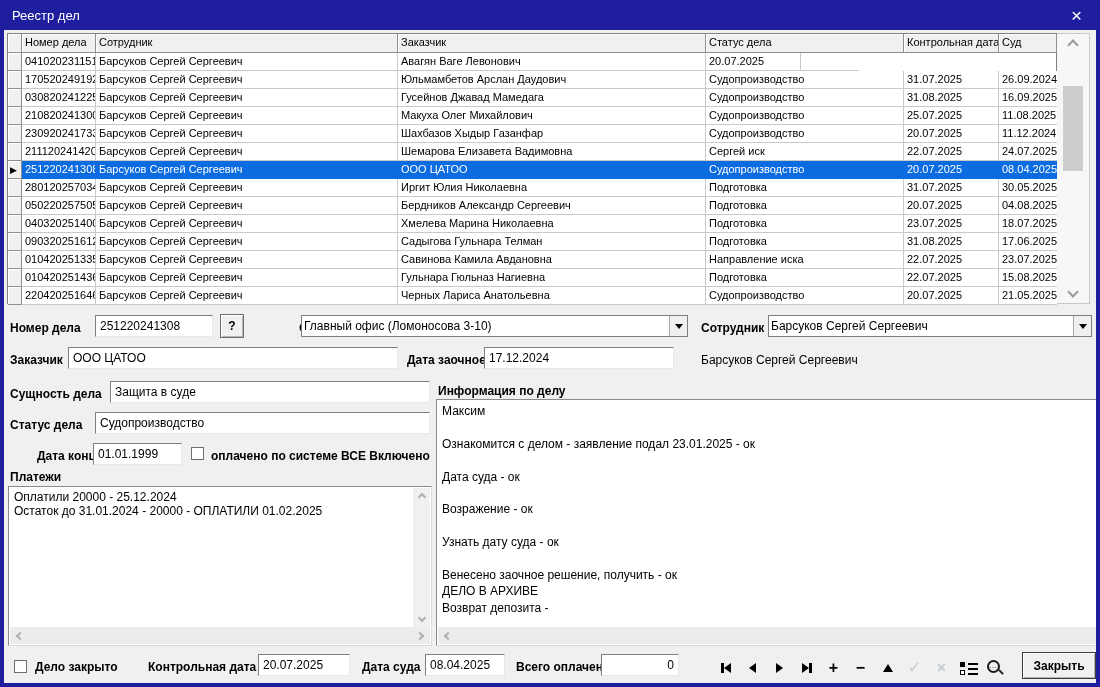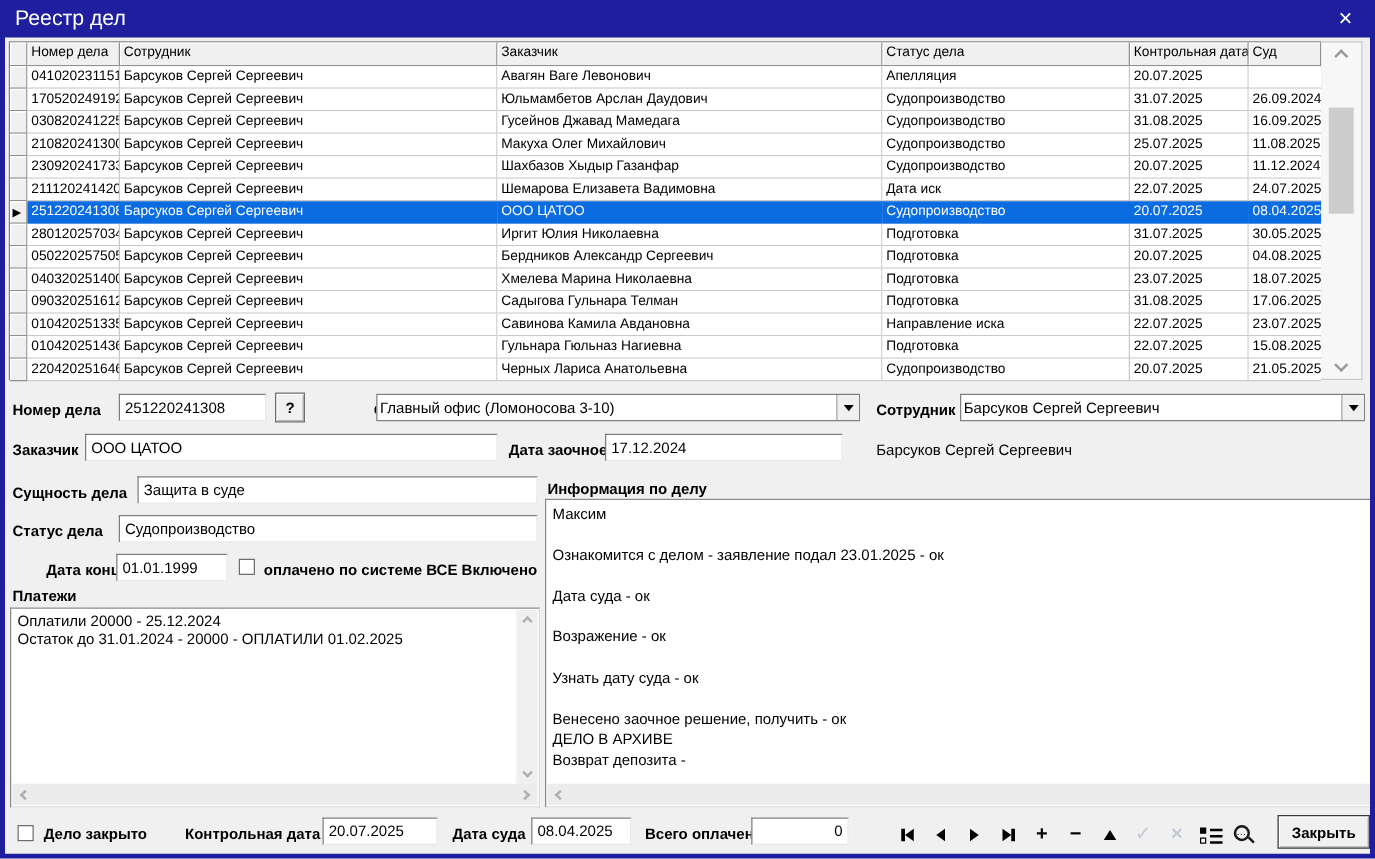--- a/index.html
+++ b/index.html
@@ -10,21 +10,21 @@
     position:relative; width:1100px; height:687px;
     background:#f0f0f0; overflow:hidden;
   }
   .win-border { position:absolute; inset:0; border:4px solid #1e1e9f; pointer-events:none; z-index:60; }
 
   .titlebar {
     position:absolute; left:0; top:0; width:1100px; height:30px;
     background:#1e1e9f; color:#fff; z-index:55;
     display:flex; align-items:center; padding:0 12px;
   }
-  .titlebar .title { font-size:17px; }
+  .titlebar .title { font-size:13px; }
   .close-x { margin-left:auto; font-size:19px; line-height:19px; color:#fff; cursor:default; padding:0 6px; }
 
   
   .grid { position:absolute; left:7px; top:33px; width:1050px; height:271px;
           background:#fff; border:1px solid #808080; font-size:11px; }
   .grid-scroll {
     position:absolute; left:1057px; top:33px; width:33px; height:271px;
     background:#f7f7f7; border:1px solid #c8c8c8; border-left:none;
   }
   .grid-scroll .thumb { position:absolute; left:6px; top:52px; width:20px; height:85px; background:#cdcdcd; }
@@ -121,21 +121,20 @@
       <div class="gcell c4">Статус дела</div>
       <div class="gcell c5">Контрольная дата</div>
       <div class="gcell c6">Суд</div>
     </div>
     <div>
         <div class="grow">
       <div class="gcell c0 marker"></div>
       <div class="gcell c1">041020231151</div>
       <div class="gcell c2">Барсуков Сергей Сергеевич</div>
       <div class="gcell c3">Авагян Ваге Левонович</div>
-      <div class="gcell c4">Апелляция</div>
       <div class="gcell c5">20.07.2025</div>
       <div class="gcell c6"></div>
     </div>
         <div class="grow">
       <div class="gcell c0 marker"></div>
       <div class="gcell c1">170520249192</div>
       <div class="gcell c2">Барсуков Сергей Сергеевич</div>
       <div class="gcell c3">Юльмамбетов Арслан Даудович</div>
       <div class="gcell c4">Судопроизводство</div>
       <div class="gcell c5">31.07.2025</div>
@@ -166,21 +165,21 @@
       <div class="gcell c3">Шахбазов Хыдыр Газанфар</div>
       <div class="gcell c4">Судопроизводство</div>
       <div class="gcell c5">20.07.2025</div>
       <div class="gcell c6">11.12.2024</div>
     </div>
         <div class="grow">
       <div class="gcell c0 marker"></div>
       <div class="gcell c1">211120241420</div>
       <div class="gcell c2">Барсуков Сергей Сергеевич</div>
       <div class="gcell c3">Шемарова Елизавета Вадимовна</div>
-      <div class="gcell c4">Дата иск</div>
+      <div class="gcell c4">Сергей иск</div>
       <div class="gcell c5">22.07.2025</div>
       <div class="gcell c6">24.07.2025</div>
     </div>
         <div class="grow sel">
       <div class="gcell c0 marker">▶</div>
       <div class="gcell c1">251220241308</div>
       <div class="gcell c2">Барсуков Сергей Сергеевич</div>
       <div class="gcell c3">ООО ЦАТОО</div>
       <div class="gcell c4">Судопроизводство</div>
       <div class="gcell c5">20.07.2025</div>

